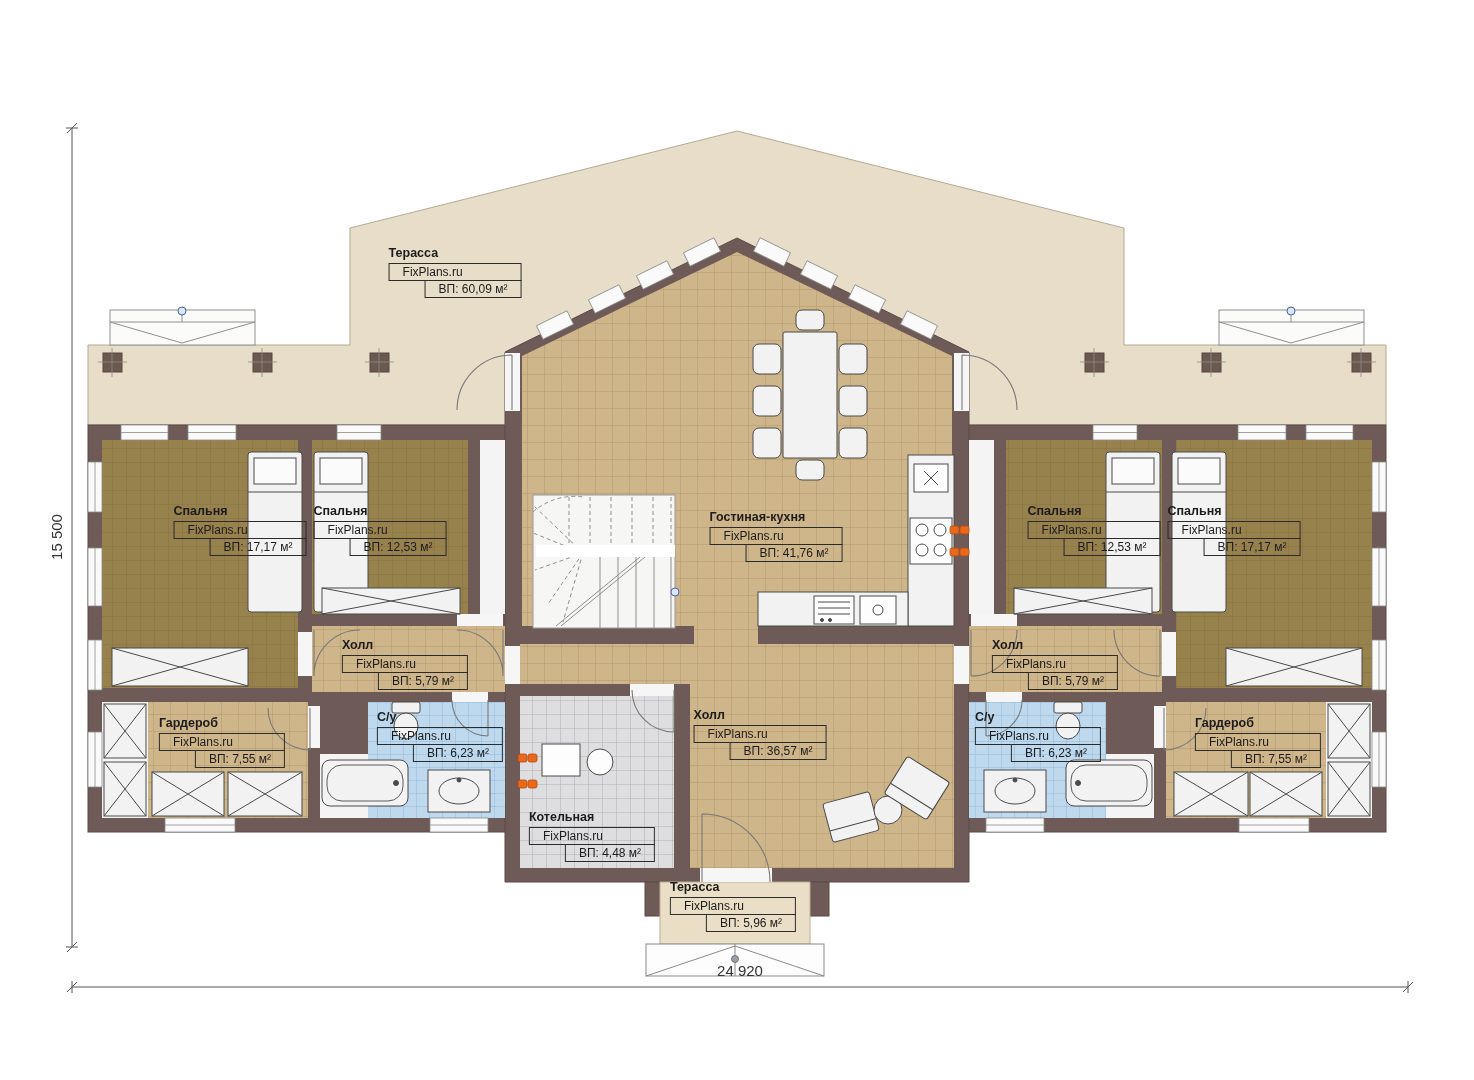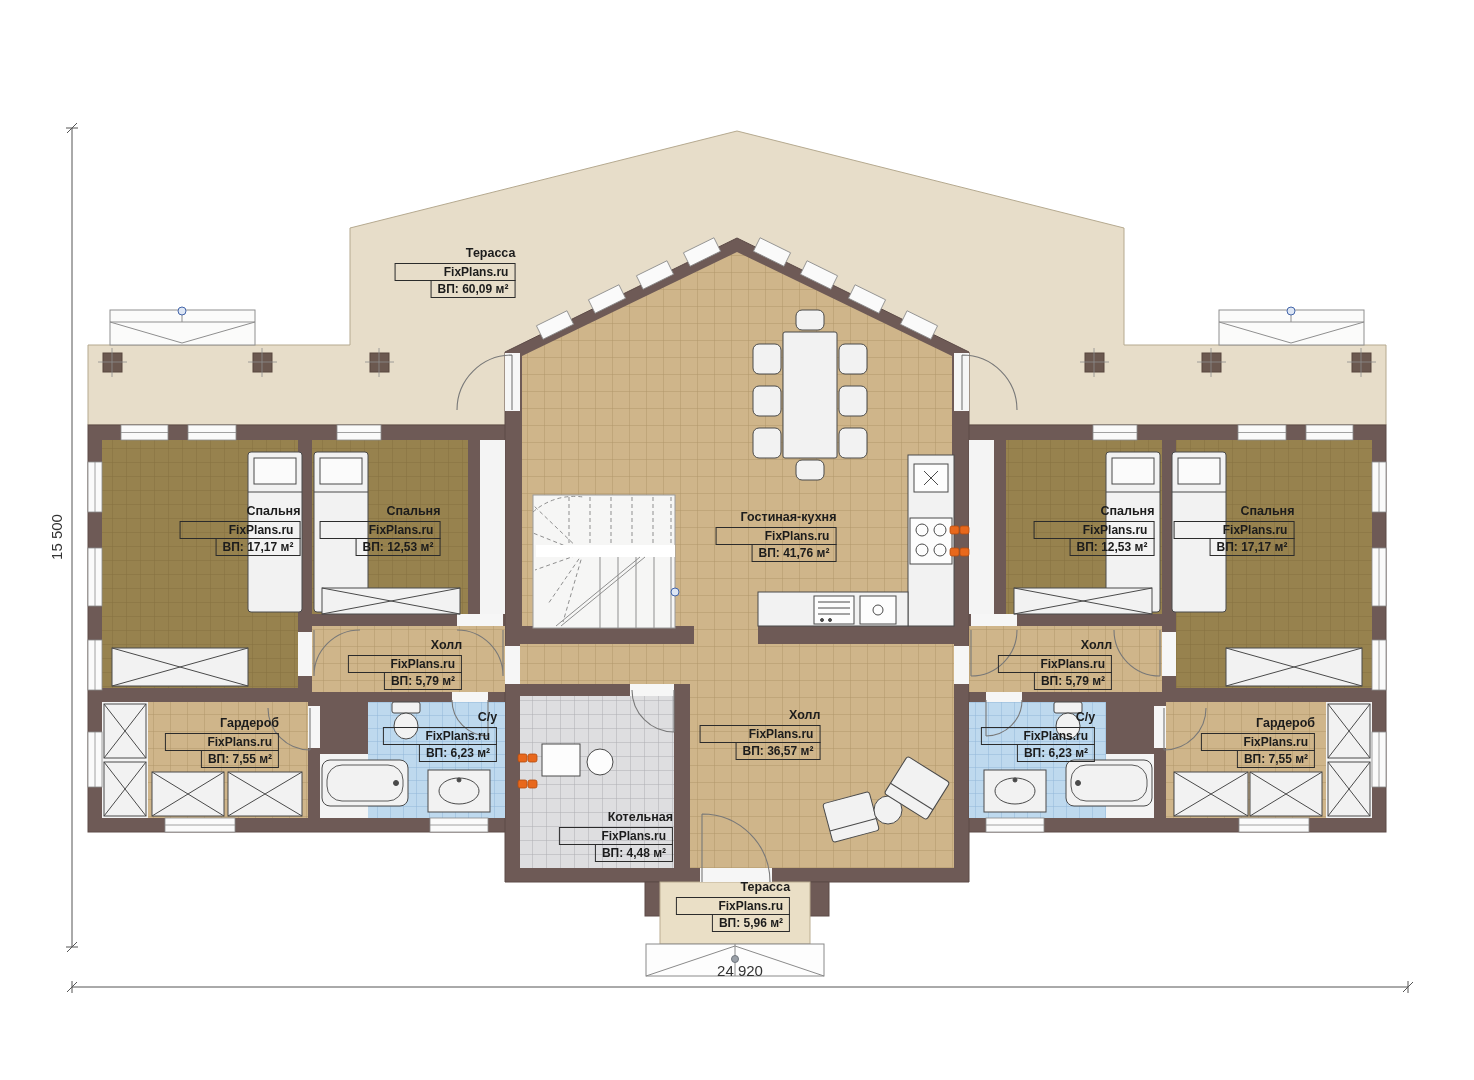--- a/index.html
+++ b/index.html
@@ -1,21 +1,21 @@
 <!DOCTYPE html>
 <html><head>
 <meta charset="utf-8">
 <style>
   html,body{margin:0;padding:0;background:#fff;}
   .canvas{position:relative;width:1474px;height:1080px;background:#fff;overflow:hidden;
           font-family:"Liberation Sans",sans-serif;}
   .plan-svg{position:absolute;left:0;top:0;}
-  .room-label{position:absolute;transform:translateX(-50%);text-align:right;color:#1c1c1c;z-index:5;}
+  .room-label{position:absolute;transform:translateX(-50%);text-align:left;color:#1c1c1c;z-index:5;}
   .rl-name{font-weight:bold;font-size:12.5px;margin-bottom:3px;white-space:nowrap;}
-  .rl-box{display:block;border:1px solid #2b2b2b;padding:0 6px;font-size:12px;font-weight:bold;
+  .rl-box{display:block;border:1px solid #2b2b2b;padding:0 13px;font-size:12px;font-weight:normal;
           line-height:16px;white-space:nowrap;background:transparent;}
   .rl-box + .rl-box{margin-top:-1px;margin-left:36px;}
 </style>
 </head>
 <body>
 
 <div class="canvas">
 
 <svg class="plan-svg" width="1474" height="1080" viewBox="0 0 1474 1080">
   <defs>
@@ -551,21 +551,21 @@
 <div class="room-label" style="left:1038px;top:710px">
   <div class="rl-name">С/у</div>
   <div class="rl-box">FixPlans.ru</div>
   <div class="rl-box">ВП: 6,23 м²</div>
 </div>
 <div class="room-label" style="left:1258px;top:716px">
   <div class="rl-name">Гардероб</div>
   <div class="rl-box">FixPlans.ru</div>
   <div class="rl-box">ВП: 7,55 м²</div>
 </div>
-<div class="room-label" style="left:616px;top:810px">
+<div class="room-label" style="left:592px;top:810px">
   <div class="rl-name">Котельная</div>
   <div class="rl-box">FixPlans.ru</div>
   <div class="rl-box">ВП: 4,48 м²</div>
 </div>
 <div class="room-label" style="left:733px;top:880px">
   <div class="rl-name">Терасса</div>
   <div class="rl-box">FixPlans.ru</div>
   <div class="rl-box">ВП: 5,96 м²</div>
 </div>
 

